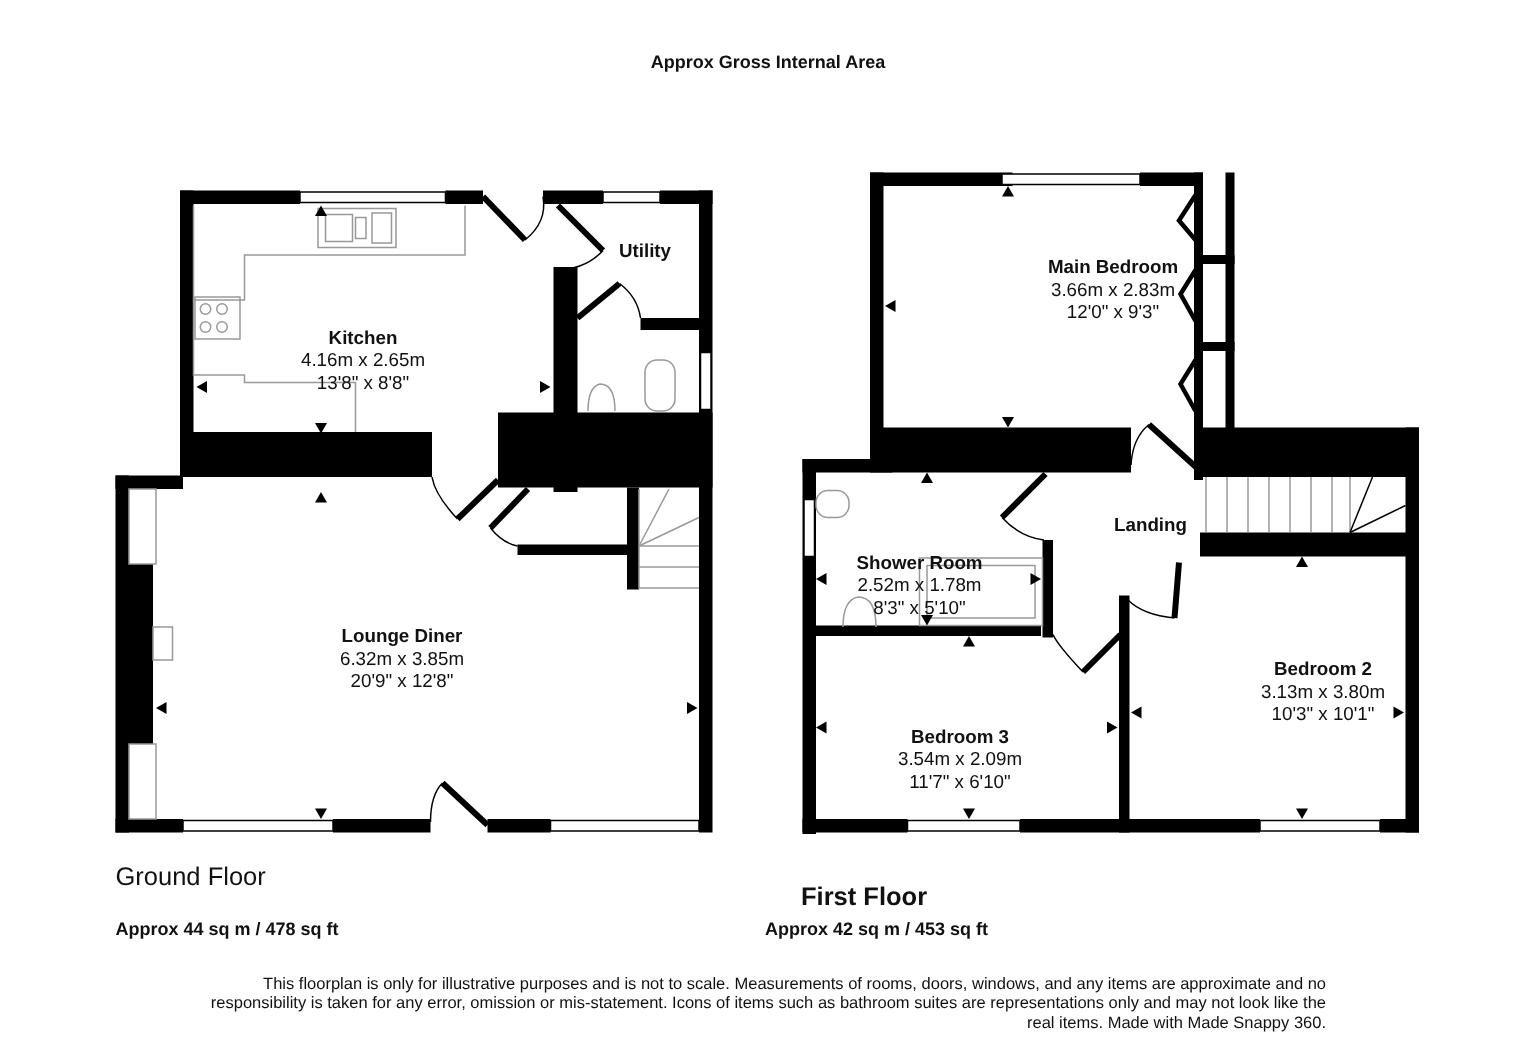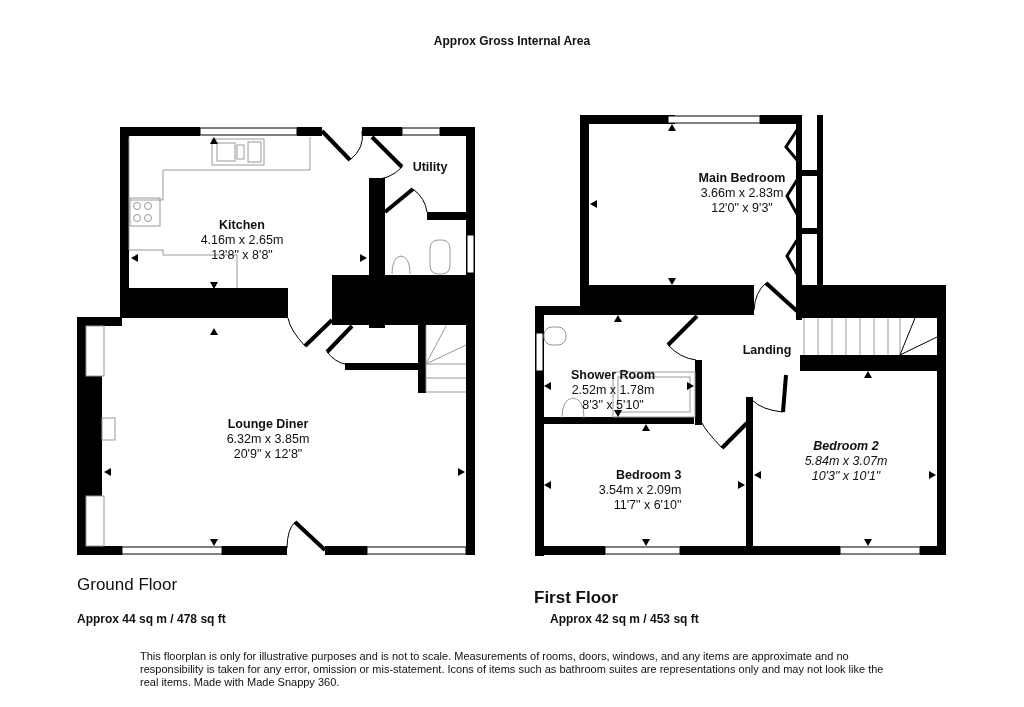--- a/index.html
+++ b/index.html
@@ -3,21 +3,21 @@
 <meta charset="utf-8">
 <style>
   html, body { margin:0; padding:0; background:#ffffff; }
   body { width:1024px; height:707px; position:relative; overflow:hidden; font-family:"Liberation Sans", sans-serif; color:#111; }
   .title { position:absolute; left:0; width:1024px; top:34px; text-align:center; font-weight:bold; font-size:12px; line-height:14px; }
   svg.plan { position:absolute; left:0; top:0; }
   .room-label { position:absolute; text-align:center; font-size:12.5px; line-height:15px; transform:translateX(-50%); white-space:nowrap; }
   .room-label .name { font-weight:bold; }
   .floor-name { position:absolute; font-size:17px; }
   .floor-area { position:absolute; font-size:12px; font-weight:bold; }
-  .disclaimer { position:absolute; left:140px; width:744px; top:650px; text-align:left; font-size:11px; line-height:13px; }
+  .disclaimer { position:absolute; left:140px; width:744px; top:650px; text-align:right; font-size:11px; line-height:13px; }
 </style>
 </head>
 <body>
 
 <div class="title">
   <div>Approx Gross Internal Area</div>
 </div>
 
 <svg class="plan" width="1024" height="707" viewBox="0 0 1024 707">
 
@@ -196,29 +196,29 @@
   <div>12'0" x 9'3"</div>
 </div>
 <div class="room-label" style="left:746px; top:343px;padding-left:42px;">
   <div class="name">Landing</div>
 </div>
 <div class="room-label" style="left:613px; top:348px;margin-top:20px;">
   <div class="name">Shower Room</div>
   <div>2.52m x 1.78m</div>
   <div>8'3" x 5'10"</div>
 </div>
-<div class="room-label" style="left:640px; top:468px;text-align:right;">
+<div class="room-label" style="left:640px; top:484px;">
   <div class="name">Bedroom 3</div>
   <div>3.54m x 2.09m</div>
   <div>11'7" x 6'10"</div>
 </div>
-<div class="room-label" style="left:846px; top:439px;font-style:italic;">
+<div class="room-label" style="left:882px; top:439px;">
   <div class="name">Bedroom 2</div>
-  <div>5.84m x 3.07m</div>
+  <div>3.13m x 3.80m</div>
   <div>10'3" x 10'1"</div>
 </div>
 
 <div class="floor-name" style="left:77px; top:575px;">Ground Floor</div>
 <div class="floor-area" style="left:77px; top:612px;">Approx 44 sq m / 478 sq ft</div>
 <div class="floor-name" style="left:534px; top:588px;font-weight:bold;">First Floor</div>
-<div class="floor-area" style="left:550px; top:612px;">Approx 42 sq m / 453 sq ft</div>
+<div class="floor-area" style="left:510px; top:612px;">Approx 42 sq m / 453 sq ft</div>
 
 <div class="disclaimer">This floorplan is only for illustrative purposes and is not to scale. Measurements of rooms, doors, windows, and any items are approximate and no responsibility is taken for any error, omission or mis-statement. Icons of items such as bathroom suites are representations only and may not look like the real items. Made with Made Snappy 360.</div>
 
 </body></html>

